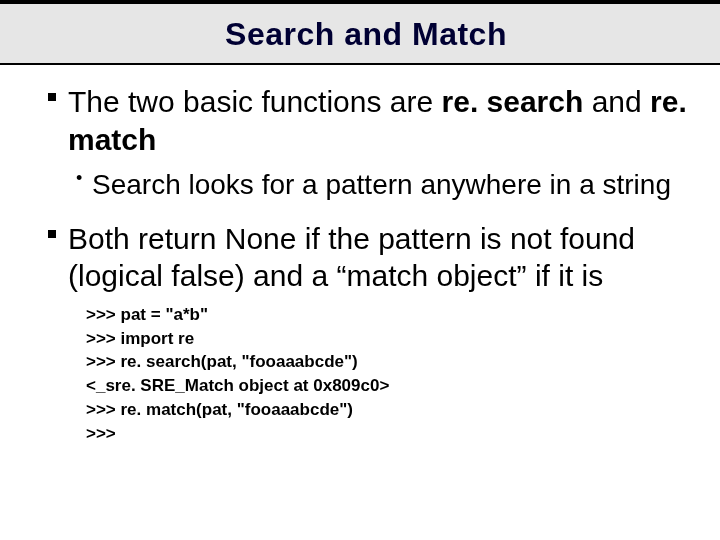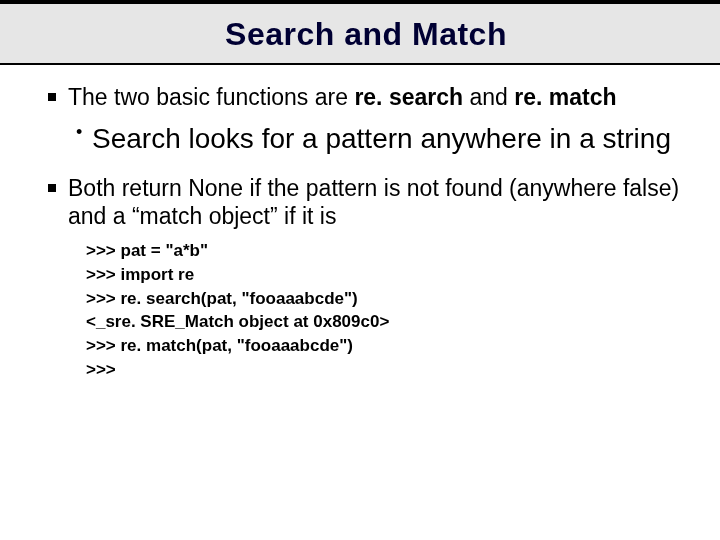--- a/index.html
+++ b/index.html
@@ -22,21 +22,21 @@
     .title-bar h1 {
       font-size: 32px;
       font-weight: bold;
       color: #000033;
       letter-spacing: 0.5px;
     }
     .content {
       padding: 0 30px 0 48px;
     }
     .bullet-main {
-      font-size: 23px;
+      font-size: 30px;
       line-height: 1.25;
       margin-bottom: 8px;
       position: relative;
       padding-left: 20px;
     }
     .bullet-main::before {
       content: "";
       position: absolute;
       left: 0;
       top: 10px;
@@ -82,21 +82,21 @@
 
   <div class="bullet-main">
     <span>The two basic functions are </span><span class="bold">re. search</span><span> and </span><span class="bold">re. match</span>
   </div>
 
   <div class="sub-list">
     <div class="bullet-sub">Search looks for a pattern anywhere in a string</div>
   </div>
 
   <div class="bullet-main">
-    <span>Both return None if the pattern is not found (anywhere false)  and a “match object” if it is</span>
+    <span>Both return None if the pattern is not found (logical false)  and a “match object” if it is</span>
   </div>
 
   <div class="code-block">
     <div class="code-line">&gt;&gt;&gt; pat = "a*b"</div>
     <div class="code-line">&gt;&gt;&gt; import re</div>
     <div class="code-line">&gt;&gt;&gt; re. search(pat, "fooaaabcde")</div>
     <div class="code-line">&lt;_sre. SRE_Match object at 0x809c0&gt;</div>
     <div class="code-line">&gt;&gt;&gt; re. match(pat, "fooaaabcde")</div>
     <div class="code-line">&gt;&gt;&gt;</div>
   </div>

